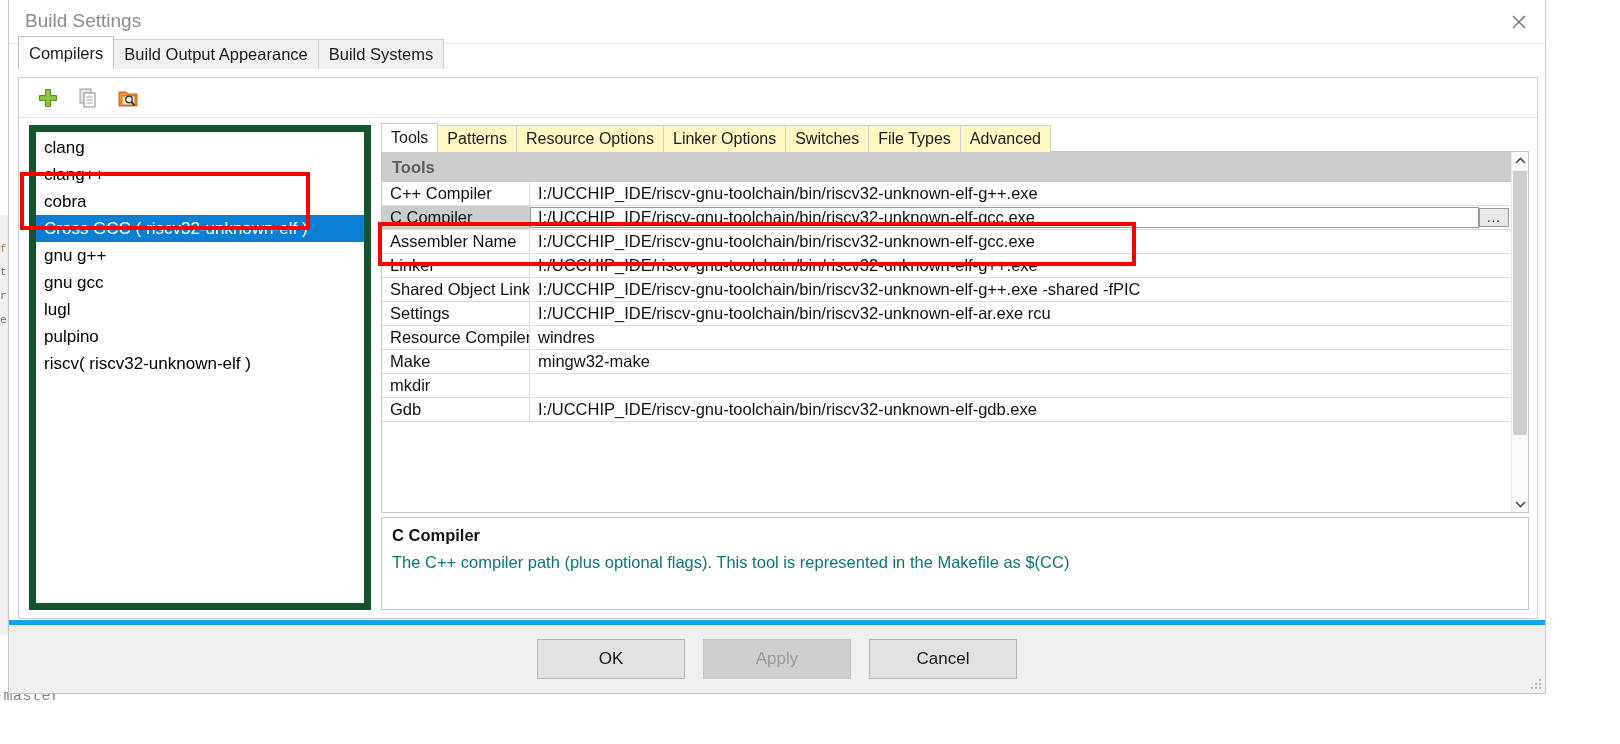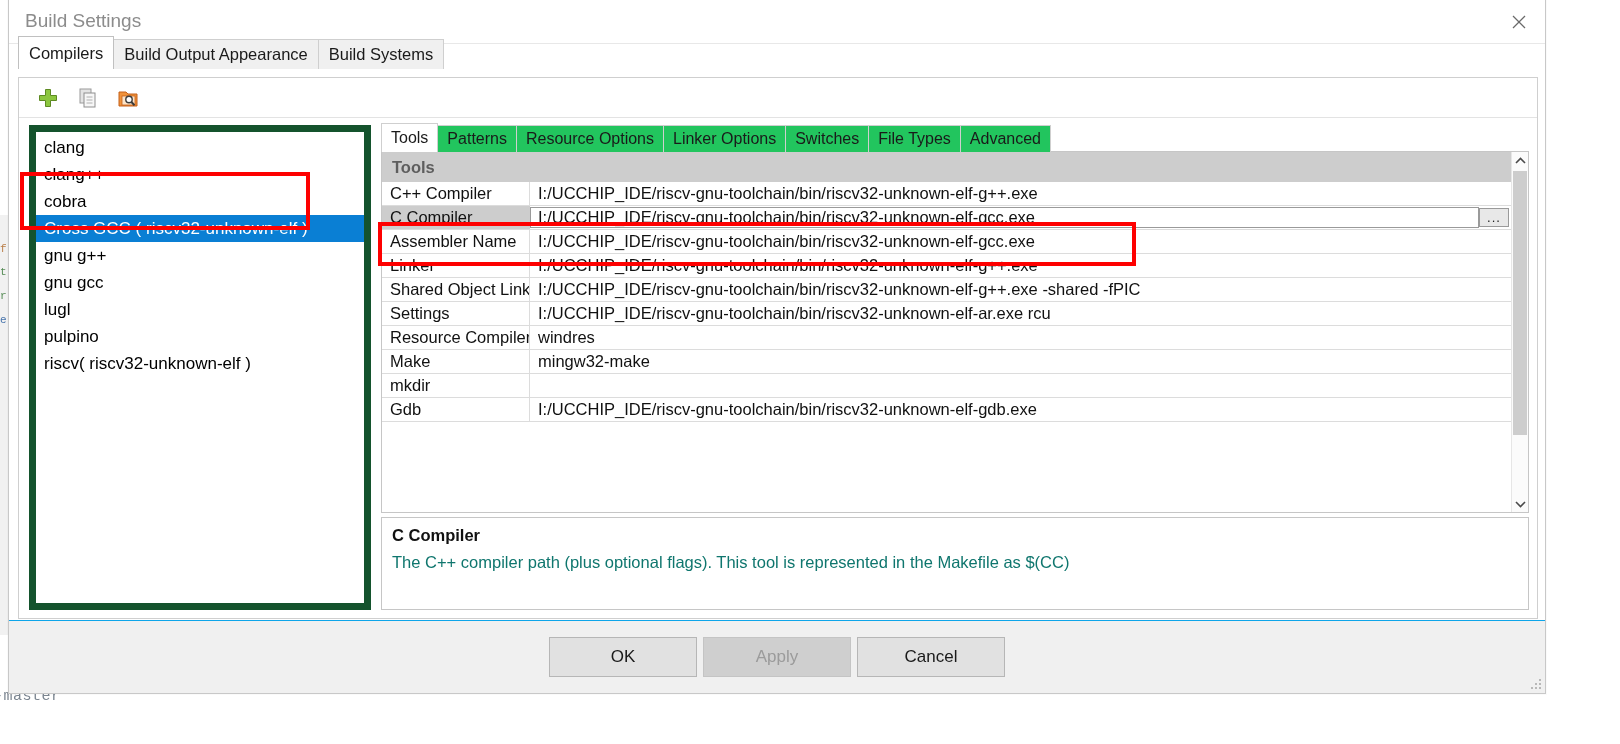--- a/index.html
+++ b/index.html
@@ -156,21 +156,21 @@
     height: 29px;
     display: flex; align-items: flex-end;
     z-index: 3;
   }
   .itab {
     height: 27px;
     padding: 0 9px;
     display: flex; align-items: center;
     font-size: 16px;
     color: #1a1a1a;
-    background: #22c55e;
+    background: #fef9c3;
     border: 1px solid #cfcfcf;
     border-bottom: none;
     margin-right: -1px;
     cursor: pointer;
     white-space: nowrap;
   }
   .itab.active {
     background: #ffffff;
     height: 29px;
     position: relative; z-index: 4;
@@ -283,23 +283,23 @@
   #desc-body {
     font-size: 16.5px; color: #0f766e;
   }
 
   
   #footer {
     position: absolute;
     left: 0; bottom: 0;
     width: 100%; height: 73px;
     background: #f0f0f0;
-    border-top: 1px solid #0ea5e9;
+    border-top: 5px solid #0ea5e9;
     display: flex; align-items: center; justify-content: center;
-    gap: 6px;
+    gap: 18px;
   }
   .fbtn {
     width: 148px; height: 40px;
     border: 1px solid #b6b6b6;
     background: #e1e1e1;
     font-size: 17px;
     color: #1a1a1a;
     font-family: "Liberation Sans", sans-serif;
     cursor: pointer;
     display: flex; align-items: center; justify-content: center;

